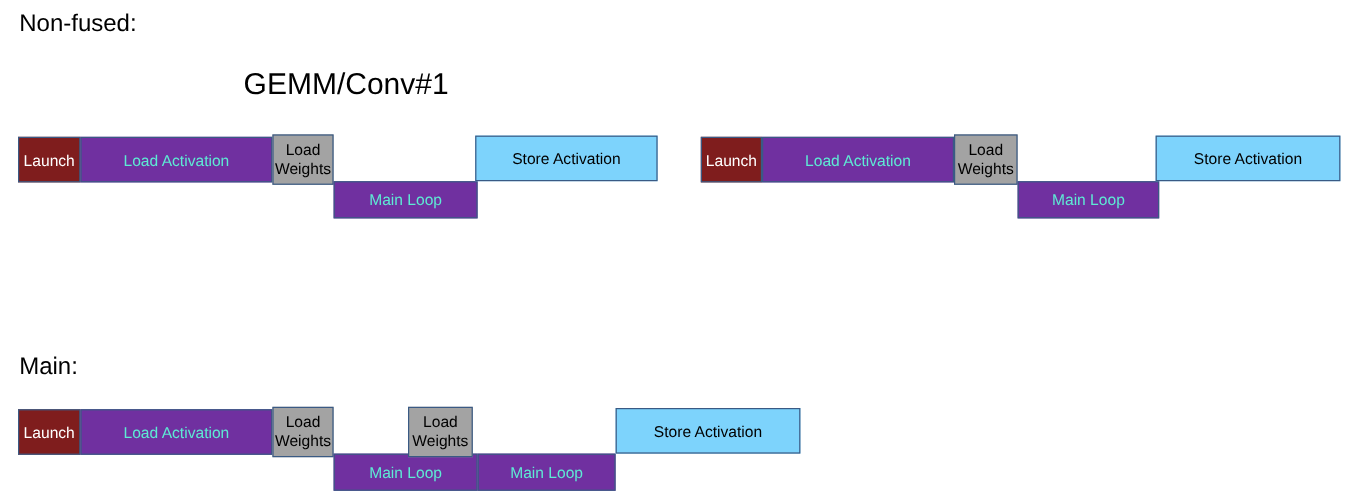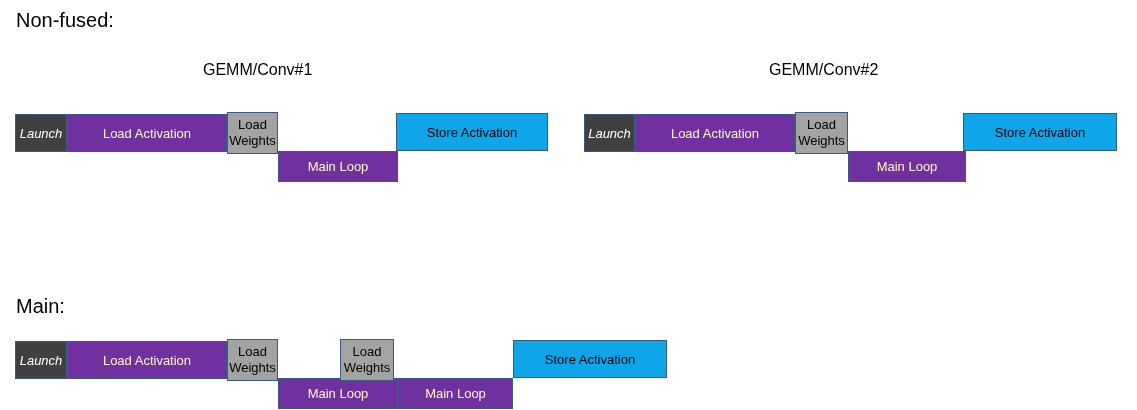--- a/index.html
+++ b/index.html
@@ -24,53 +24,52 @@
   .section-label {
     position: absolute;
     font-size: 20px;
     line-height: 24px;
     font-weight: 400;
     color: #000000;
     white-space: nowrap;
   }
   .group-title {
     position: absolute;
-    font-size: 16px;
+    font-size: 25px;
     line-height: 24px;
     font-weight: 400;
     color: #000000;
     white-space: nowrap;
     text-align: center;
   }
   .bar {
     position: absolute;
     box-sizing: border-box;
     border: 1px solid #3a5a84;
     display: flex;
     align-items: center;
     justify-content: center;
     font-size: 13px;
     line-height: 15px;
     text-align: center;
     overflow: hidden;
     white-space: pre-line;
     letter-spacing: 0px;
   }
-  .bar.launch   { background: #404040; color: #ffffff; font-style: italic; }
-  .bar.purple   { background: #7030A0; color: #fef9c3; }
+  .bar.launch   { background: #7f1d1d; color: #ffffff; }
+  .bar.purple   { background: #7030A0; color: #5eead4; }
   .bar.weights  { background: #a3a3a3; color: #000000; line-height: 16px; }
-  .bar.store    { background: #0ea5e9; color: #000000; }
+  .bar.store    { background: #7dd3fc; color: #000000; }
 </style>
 </head>
 <body>
 
 <div id="stage">
     <div class="section-label" style="left: 16px; top: 8px;">Non-fused:</div>
     <div class="group-title" style="left: 203px; top: 58px;">GEMM/Conv#1</div>
-    <div class="group-title" style="left: 769px; top: 58px;">GEMM/Conv#2</div>
     <div class="bar launch" style="left: 15px; top: 114px; width: 52px; height: 38px;">Launch</div>
     <div class="bar purple" style="left: 67px; top: 114px; width: 160px; height: 38px;">Load Activation</div>
     <div class="bar weights" style="left: 227px; top: 112px; width: 51px; height: 42px;">Load
 Weights</div>
     <div class="bar purple" style="left: 278px; top: 151px; width: 120px; height: 31px;">Main Loop</div>
     <div class="bar store" style="left: 396px; top: 113px; width: 152px; height: 38px;">Store Activation</div>
     <div class="bar launch" style="left: 584px; top: 114px; width: 51px; height: 38px;">Launch</div>
     <div class="bar purple" style="left: 635px; top: 114px; width: 160px; height: 38px;">Load Activation</div>
     <div class="bar weights" style="left: 795px; top: 112px; width: 53px; height: 42px;">Load
 Weights</div>

